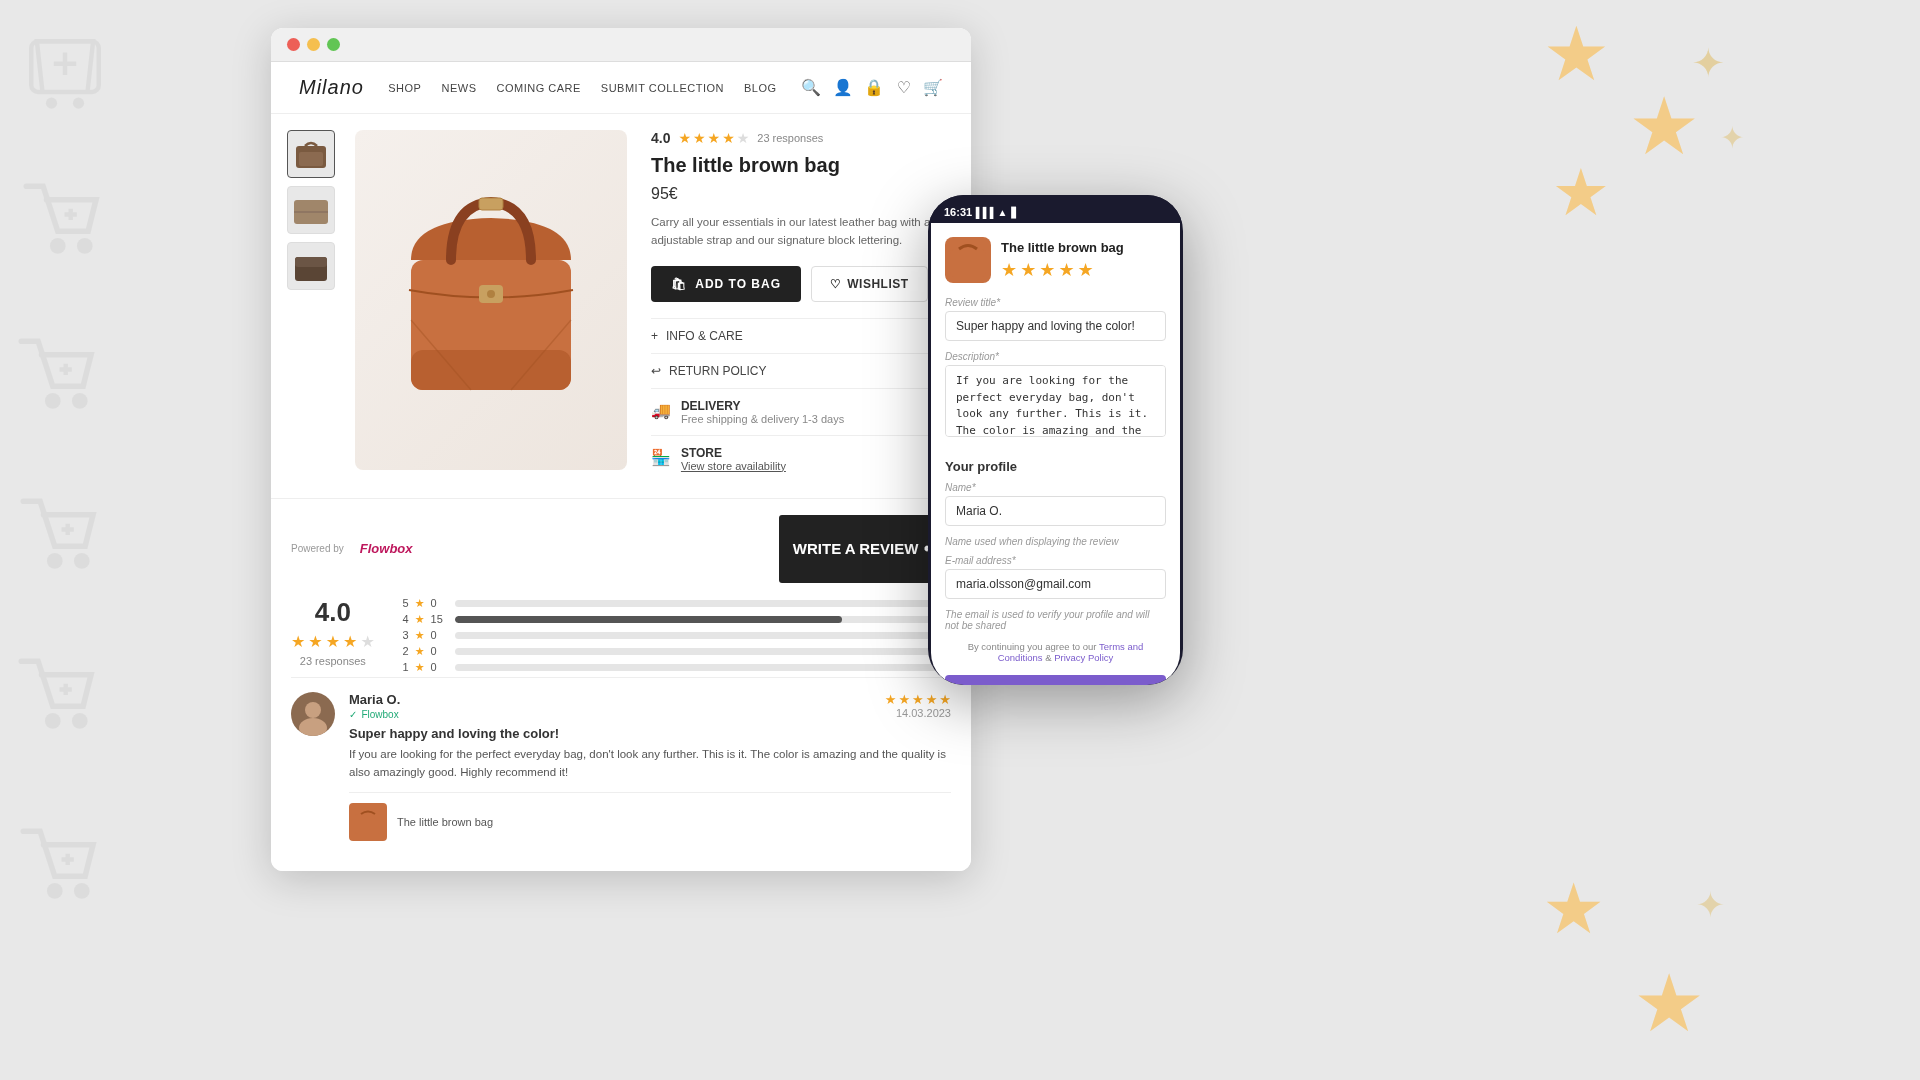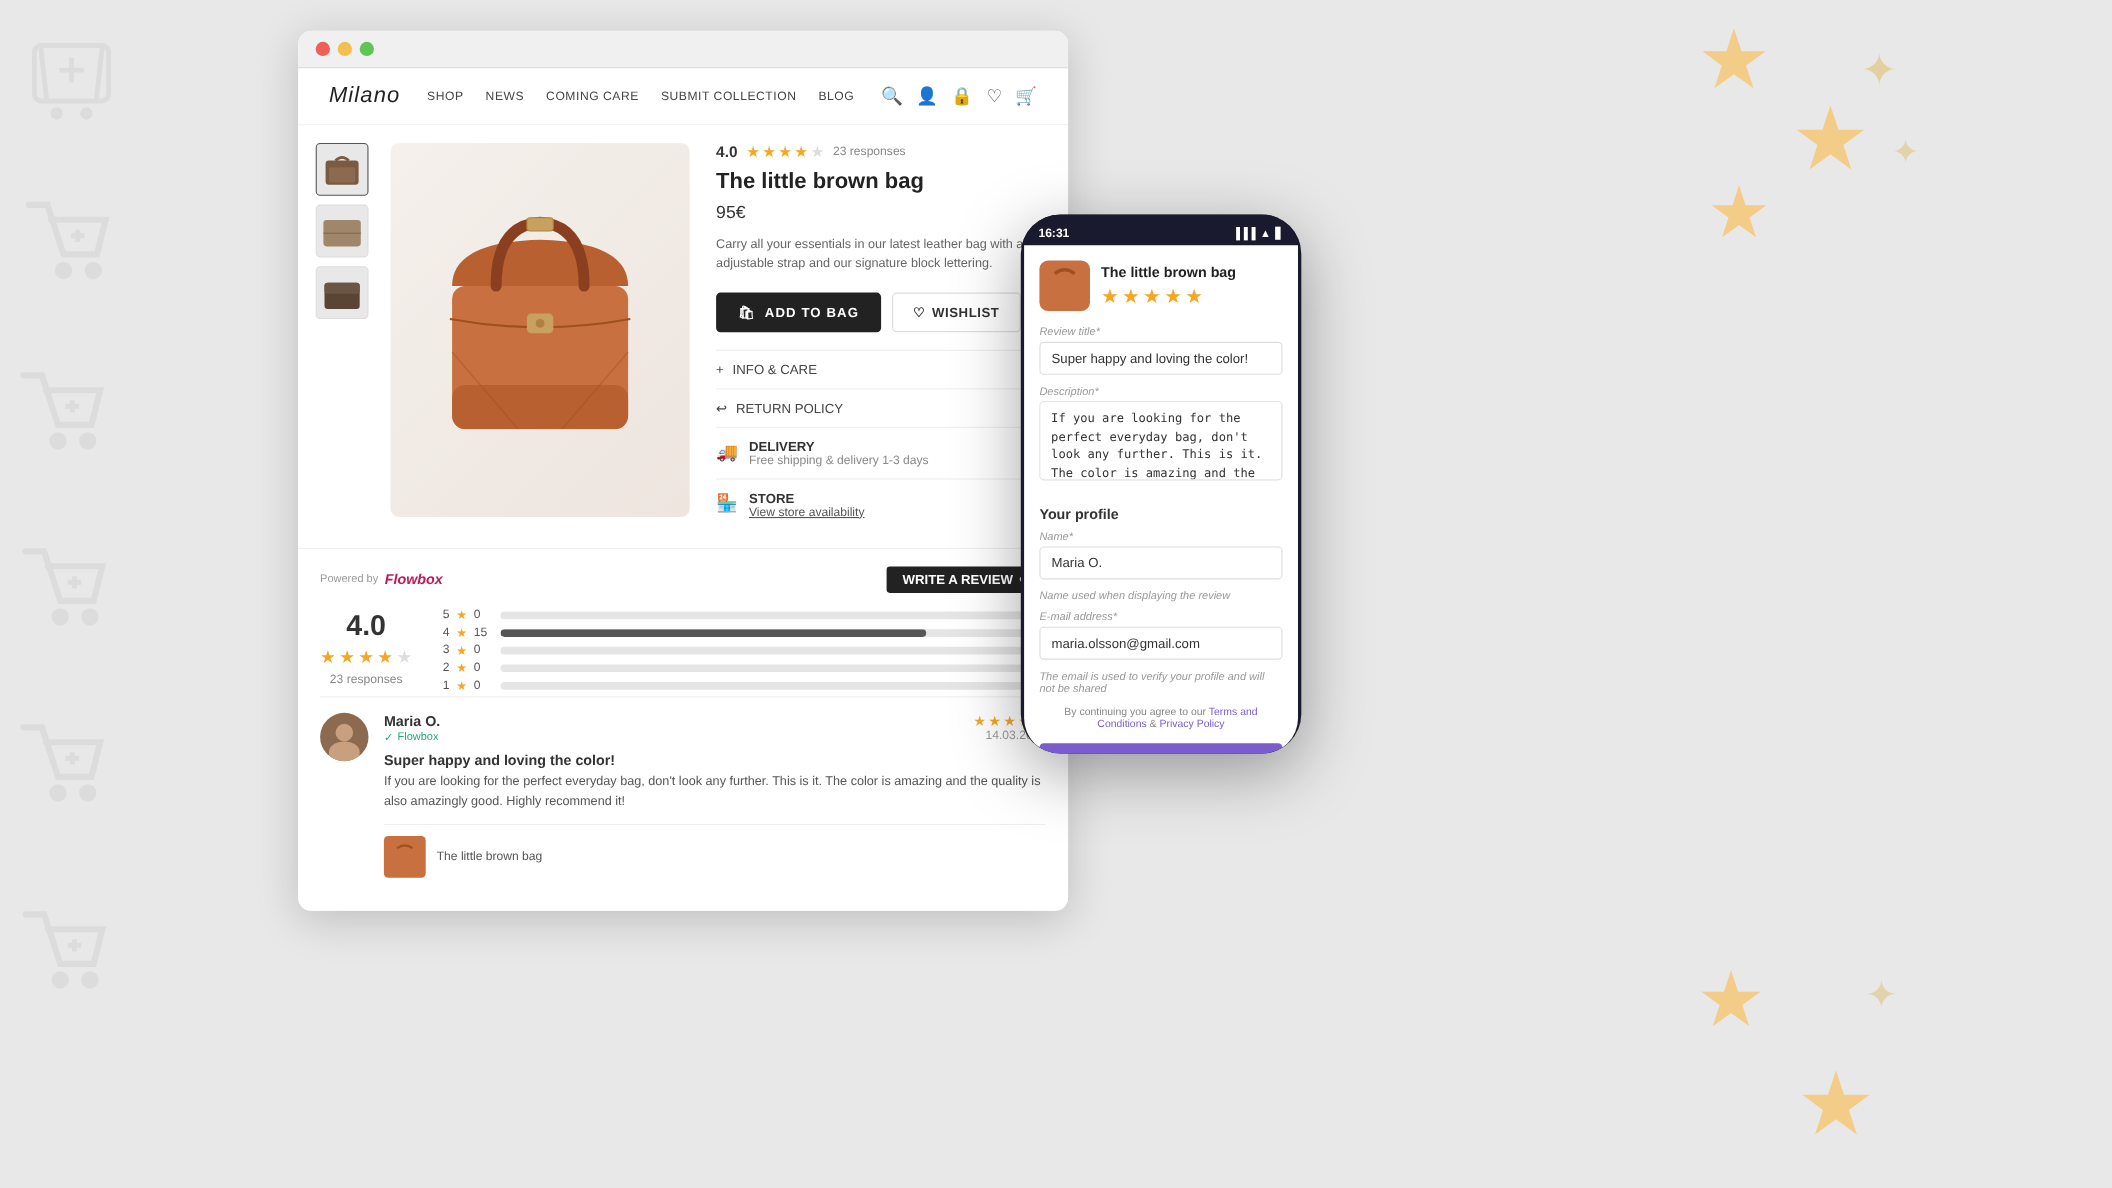--- a/index.html
+++ b/index.html
@@ -235,36 +235,36 @@
     }
     .reviews-header {
       display: flex;
       justify-content: space-between;
       align-items: center;
       margin-bottom: 14px;
     }
     .powered-by {
       display: flex;
       align-items: center;
-      gap: 6px;
+      gap: 16px;
       font-size: 10px;
       color: #999;
     }
     .flowbox-logo {
       font-size: 13px;
       font-weight: 700;
       color: #be185d;
       font-style: italic;
     }
     .write-review-btn {
       background: #222;
       color: #fff;
       border: none;
-      padding: 5px 14px;
-      font-size: 12px;
+      padding: 25px 14px;
+      font-size: 15px;
       font-weight: 600;
       border-radius: 3px;
       cursor: pointer;
       display: flex;
       align-items: center;
       gap: 6px;
     }
     .ratings-overview {
       display: flex;
       gap: 24px;
@@ -357,21 +357,20 @@
       box-shadow: 0 16px 60px rgba(0,0,0,0.35);
       z-index: 20;
       padding: 0;
       overflow: hidden;
     }
     .phone-notch {
       background: #1a1a2e;
       height: 28px;
       display: flex;
       align-items: center;
-      justify-content: space-between;
       padding: 6px 16px 0;
     }
     .phone-time { color: #fff; font-size: 11px; font-weight: 600; }
     .phone-icons { display: flex; gap: 4px; align-items: center; }
     .phone-screen {
       background: #fff;
       margin: 0 3px;
       border-radius: 0 0 32px 32px;
       height: calc(100% - 28px);
       overflow-y: auto;

